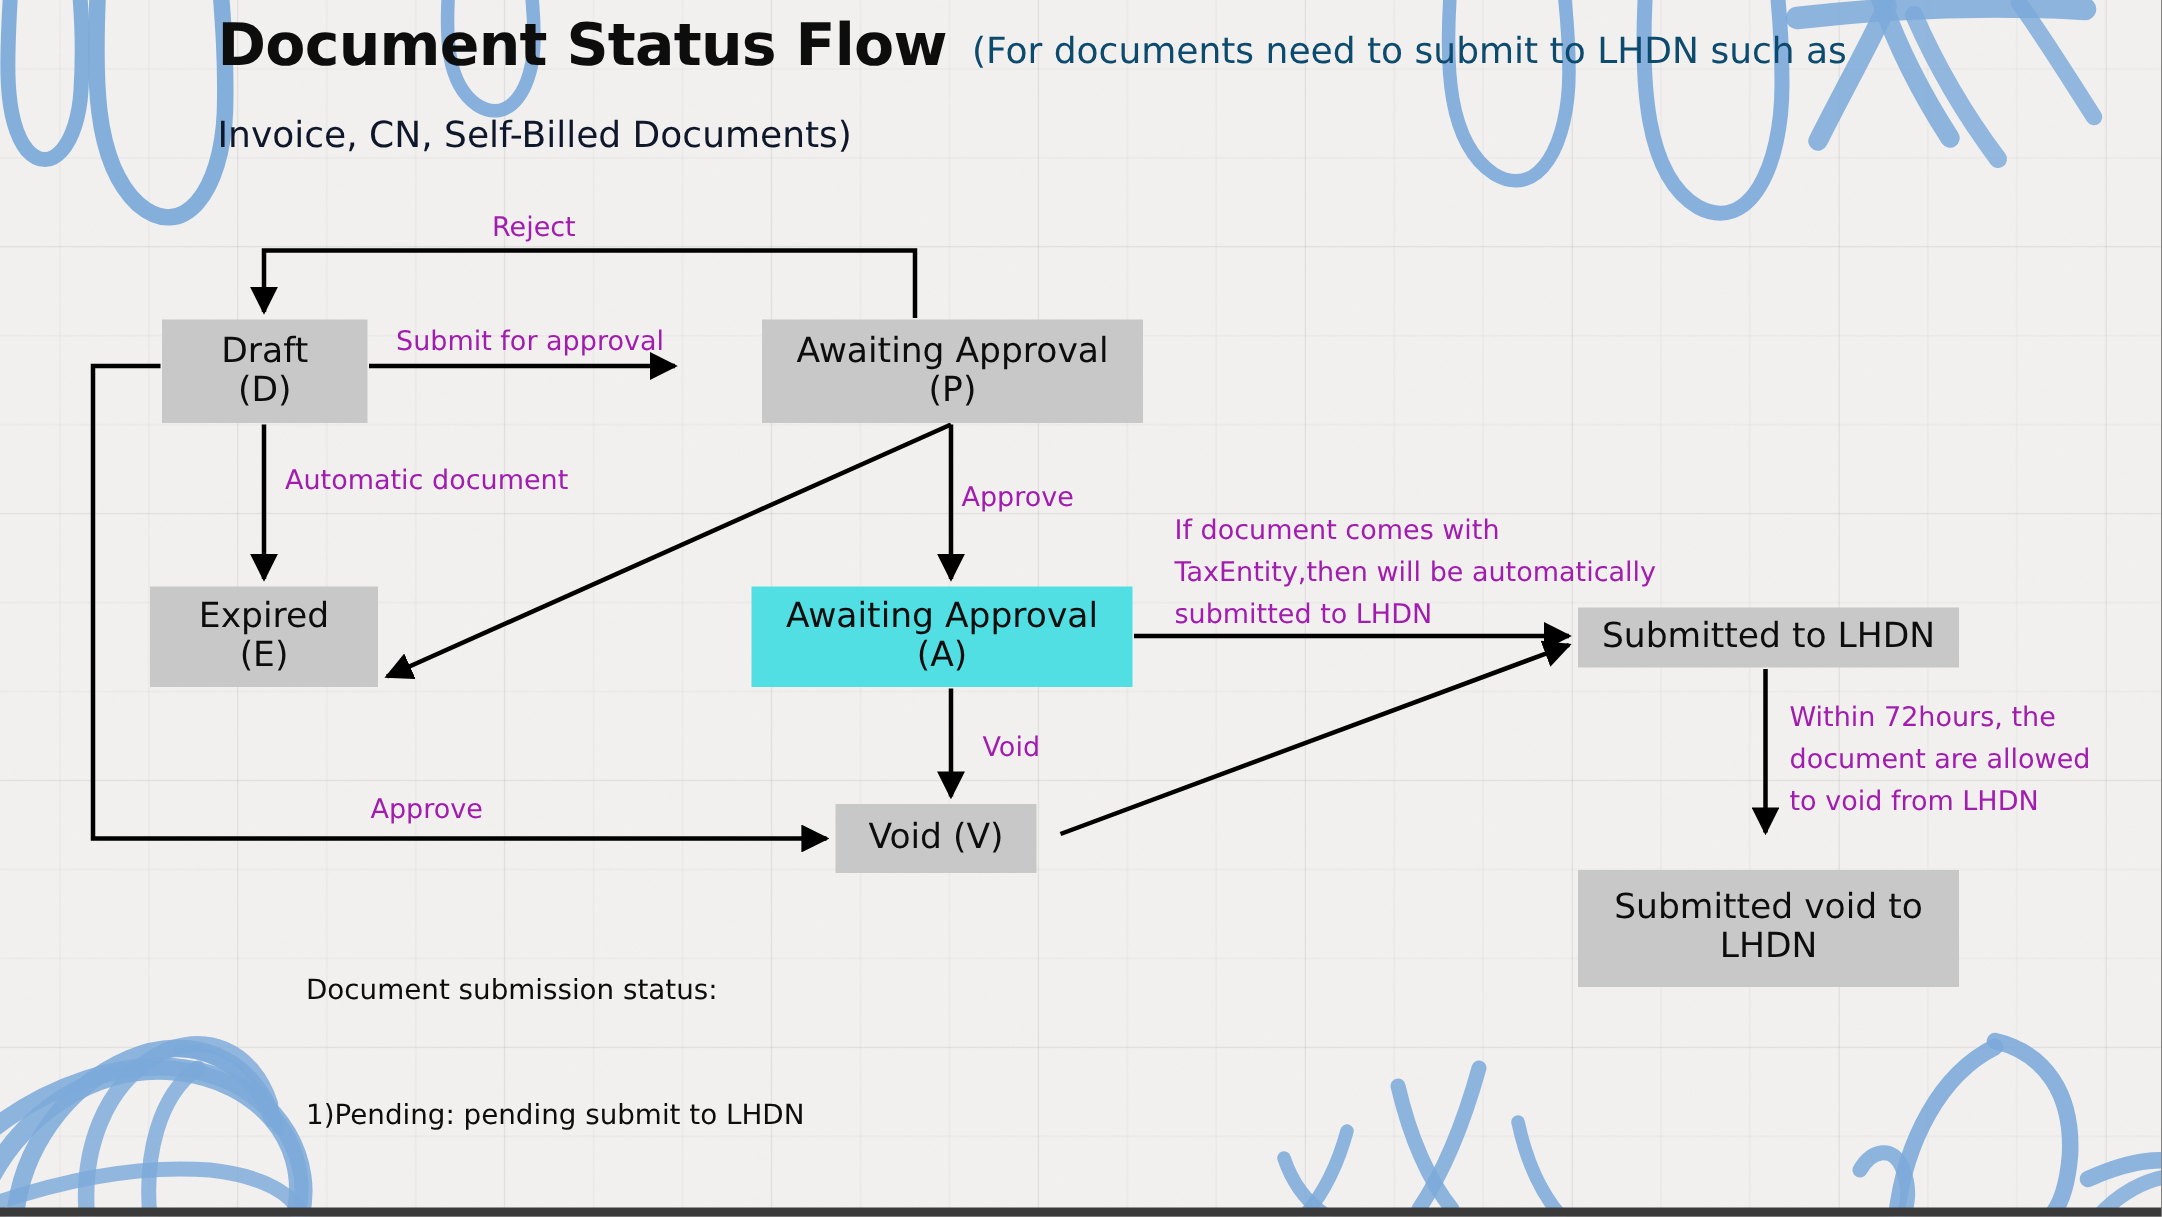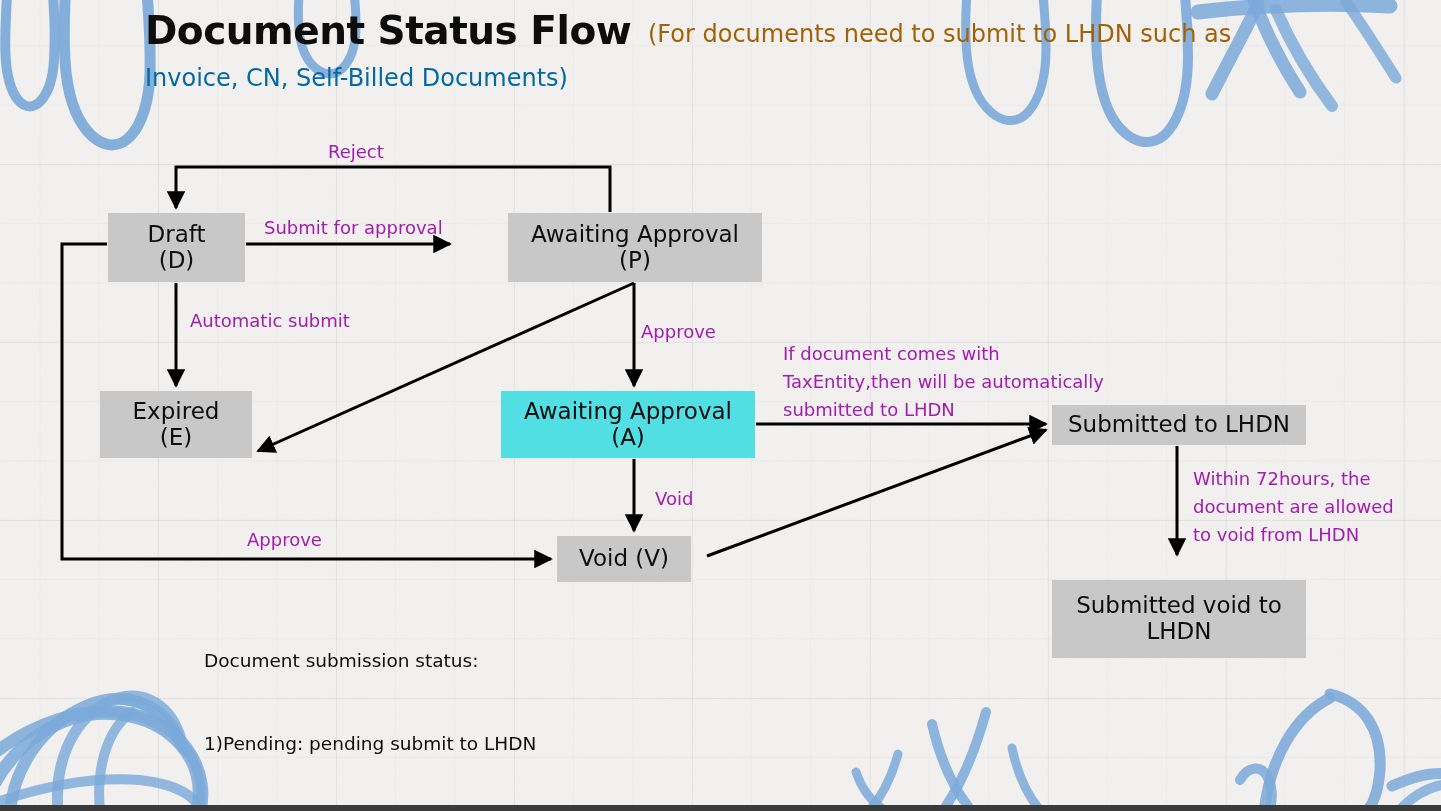--- a/index.html
+++ b/index.html
@@ -70,27 +70,27 @@
     font-size: 39px;
     font-weight: bold;
     letter-spacing: -0.5px;
     font-family: "DejaVu Sans", sans-serif;
   }
   #title-sub-inline {
     position: absolute;
     left: 648px;
     top: 20px;
     font-size: 24px;
-    color: #a16207;
+    color: #0c4a6e;
     white-space: nowrap;
   }
   #title-line2 {
-    top: 64px;
+    top: 76px;
     font-size: 24px;
-    color: #0369a1;
+    color: #0f172a;
   }
 
   .node {
     position: absolute;
     box-sizing: border-box;
     display: flex;
     flex-direction: column;
     align-items: center;
     justify-content: center;
     color: #0d0d0d;
@@ -242,21 +242,21 @@
     <span>Void (V)</span>
   </div>
 
   <div class="node" id="node-submitted-void" style="left:1052px; top:580px; width:254px; height:78px;">
     <span>Submitted void to</span>
     <span class="l2">LHDN</span>
   </div>
 
   <div class="edge-label" style="left:328px; top:140px;">Reject</div>
   <div class="edge-label" style="left:264px; top:216px;">Submit for approval</div>
-  <div class="edge-label" style="left:190px; top:309px;">Automatic submit</div>
+  <div class="edge-label" style="left:190px; top:309px;">Automatic document</div>
   <div class="edge-label" style="left:641px; top:320px;">Approve</div>
   <div class="edge-label" style="left:655px; top:487px;">Void</div>
   <div class="edge-label" style="left:247px; top:528px;">Approve</div>
   <div class="edge-label" style="left:783px; top:340px; line-height:28px;">If document comes with
 TaxEntity,then will be automatically
 submitted to LHDN</div>
   <div class="edge-label" style="left:1193px; top:465px; line-height:28px;">Within 72hours, the
 document are allowed
 to void from LHDN</div>
 

